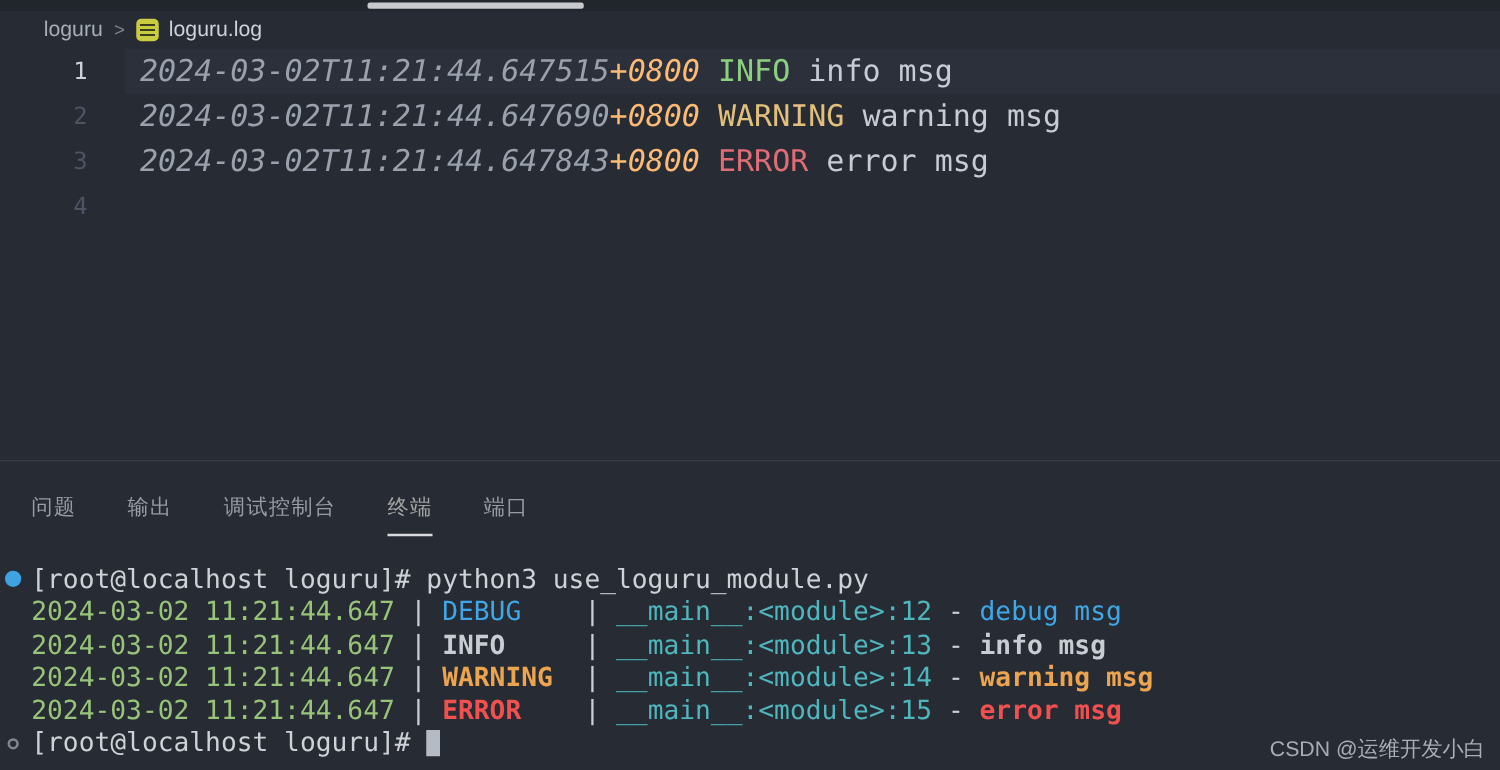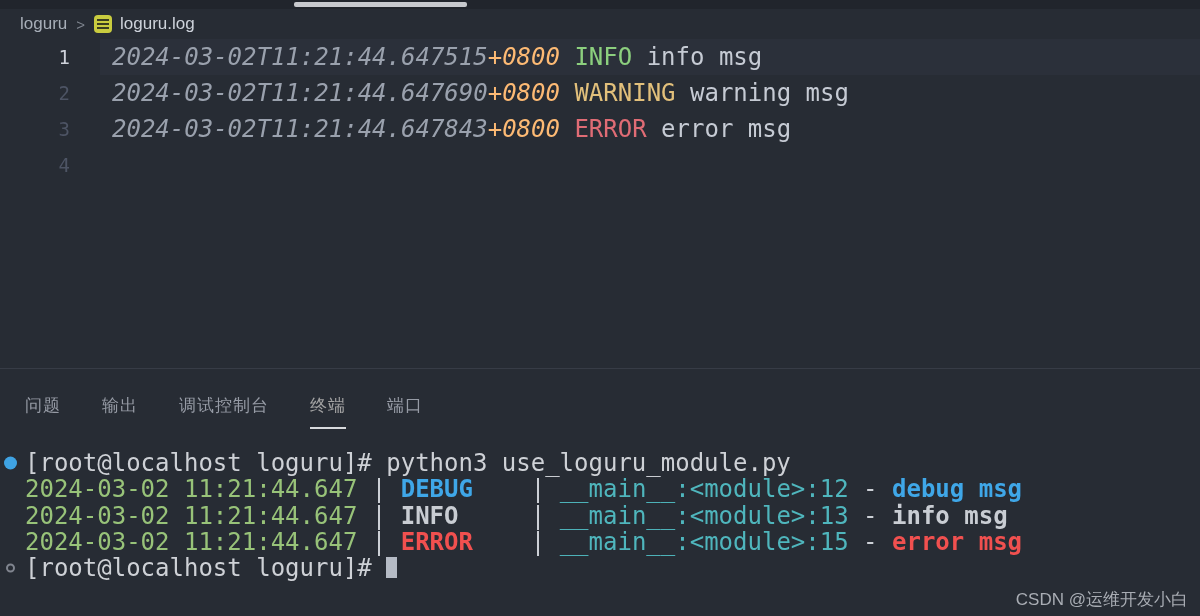--- a/index.html
+++ b/index.html
@@ -20,21 +20,21 @@
     background: #c7c9cd; border-radius: 2px;
   }
 
   
   .breadcrumb {
     position: absolute; top: 9px; left: 0; width: 1200px; height: 30px;
     display: flex; align-items: center; padding-left: 20px;
     background: #272c34;
     font-size: 17px; color: #a7aeb8;
   }
-  .breadcrumb .crumb-root { cursor: pointer; }
+  .breadcrumb .crumb-root { cursor: pointer; margin-left: 15px; }
   .breadcrumb .chevron { margin: 0 9px; color: #7f858f; font-size: 15px; }
   .file-icon {
     width: 18px; height: 18px; border-radius: 4px; background: #c9cc3f;
     margin-right: 8px; position: relative; flex: 0 0 auto;
   }
   .file-icon::before {
     content: ""; position: absolute; left: 3px; right: 3px; top: 4px; height: 10px;
     background: repeating-linear-gradient(to bottom, #3a3d20 0 2px, transparent 2px 4px);
   }
   .breadcrumb .crumb-file { color: #ced3db; cursor: pointer; }
@@ -73,38 +73,38 @@
   }
   .tab {
     margin-right: 41px; color: #969ba5; padding-bottom: 10px;
     border-bottom: 2px solid transparent; cursor: pointer; letter-spacing: 1px;
   }
   .tab.active { color: #a3a3a3; border-bottom-color: #d8dadd; }
 
   
   .terminal {
     position: absolute; top: 450px; left: 0; width: 1200px; height: 166px;
-    font-family: "DejaVu Sans Mono", monospace; font-size: 24px;
+    font-family: "DejaVu Sans Mono", monospace; font-size: 21px;
   }
   .term-line {
     position: relative; height: 26.3px; line-height: 26.3px;
     padding-left: 25px; white-space: pre;
   }
   .deco-dot, .deco-circle { position: absolute; top: 50%; transform: translateY(-50%); cursor: pointer; }
   .deco-dot {
     left: 4px; width: 13px; height: 13px; border-radius: 50%; background: #3fa3e3;
   }
   .deco-circle {
     left: 6px; width: 9px; height: 9px; border-radius: 50%;
     border: 2px solid #80858f; background: transparent;
   }
   .t-prompt { color: #ced1d6; }
   .t-time { color: #98c379; }
   .t-sep  { color: #ccd0d6; }
-  .t-debug { color: #3fa7e8; font-weight: bold; }
+  .t-debug { color: #3fa7e8; font-weight: normal; }
   .t-info  { color: #c9cdd3; font-weight: bold; }
   .t-warn  { color: #eca44f; font-weight: bold; }
   .t-err   { color: #f1504f; font-weight: bold; }
   .t-path  { color: #4fb6bd; }
   .cursor-block {
     display: inline-block; width: 11px; height: 21px; background: #b5bbc5;
     vertical-align: middle; margin-top: -3px;
   }
 
   
@@ -152,17 +152,18 @@
     <div class="tab">输出</div>
     <div class="tab">调试控制台</div>
     <div class="tab active">终端</div>
     <div class="tab">端口</div>
   </div>
 
 <div class="terminal">
     <div class="term-line"><span class="deco-dot"></span><span class="t-prompt">[root@localhost loguru]# python3 use_loguru_module.py</span></div>
     <div class="term-line"><span class="t-time">2024-03-02 11:21:44.647</span><span class="t-sep"> | </span><span class="t-debug">DEBUG   </span><span class="t-sep"> | </span><span class="t-path">__main__:&lt;module&gt;:12</span><span class="t-sep"> - </span><span class="t-debug">debug msg</span></div>
     <div class="term-line"><span class="t-time">2024-03-02 11:21:44.647</span><span class="t-sep"> | </span><span class="t-info">INFO    </span><span class="t-sep"> | </span><span class="t-path">__main__:&lt;module&gt;:13</span><span class="t-sep"> - </span><span class="t-info">info msg</span></div>
+    <div class="term-line"><span class="t-time">2024-03-02 11:21:44.647</span><span class="t-sep"> | </span><span class="t-warn">WARNING </span><span class="t-sep"> | </span><span class="t-path">__main__:&lt;module&gt;:14</span><span class="t-sep"> - </span><span class="t-warn">warning msg</span></div>
     <div class="term-line"><span class="t-time">2024-03-02 11:21:44.647</span><span class="t-sep"> | </span><span class="t-err">ERROR   </span><span class="t-sep"> | </span><span class="t-path">__main__:&lt;module&gt;:15</span><span class="t-sep"> - </span><span class="t-err">error msg</span></div>
     <div class="term-line"><span class="deco-circle"></span><span class="t-prompt">[root@localhost loguru]# </span><span class="cursor-block"></span></div>
   </div>
 
 <div class="watermark">CSDN @运维开发小白</div>
 
 </body></html>

